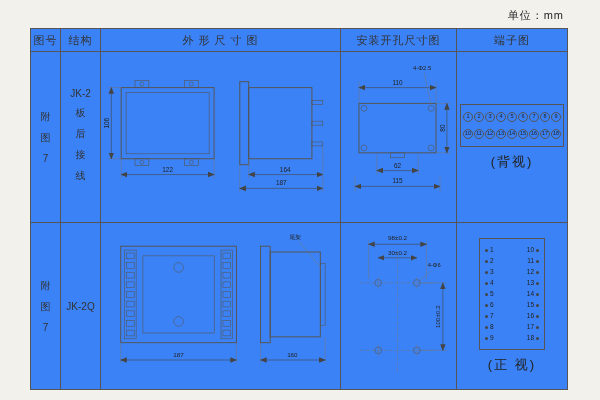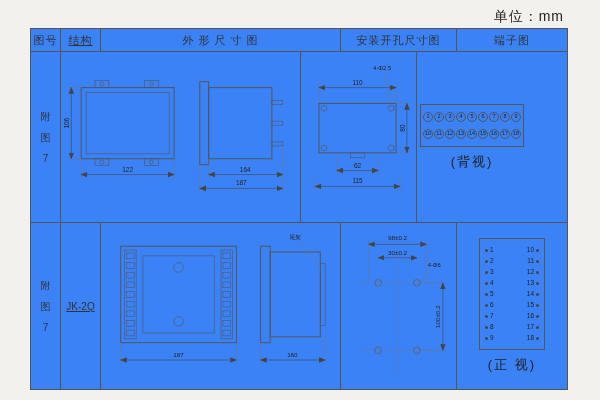--- a/index.html
+++ b/index.html
@@ -1,25 +1,25 @@
 <!DOCTYPE html>
 <html><head>
 <meta charset="utf-8">
 <style>
   html,body{margin:0;padding:0;background:#dddbd6;}
   .page{position:relative;width:600px;height:400px;background:#f3f1ec;
         font-family:"Liberation Sans",sans-serif;color:#333;overflow:hidden;}
-  .unit{position:absolute;top:8px;right:36px;font-size:14px;letter-spacing:1px;color:#222;}
+  .unit{position:absolute;top:8px;right:36px;font-size:11px;letter-spacing:1px;color:#222;}
   .doc-table{position:absolute;left:30px;top:28px;width:536px;border:1.5px solid #555;background:#3b82f6;}
   .tr{display:flex;}
   .tr + .tr{border-top:1px solid #555;}
   .td{border-right:1px solid #555;box-sizing:border-box;display:flex;
       align-items:center;justify-content:center;position:relative;}
   .td:last-child{border-right:none;}
-  .c1{width:30px;} .c2{width:40px;text-decoration:underline;} .c3{width:240px;} .c4{width:116px;} .c5{width:110px;text-align:center;}
+  .c1{width:30px;} .c2{width:40px;} .c3{width:240px;} .c4{width:116px;} .c5{width:110px;text-align:center;}
   .header .td{height:22px;font-size:11px;letter-spacing:1px;white-space:nowrap;}
   .r1{height:170px;} .r2{height:166px;}
   .vtext{width:14px;text-align:center;word-break:break-all;font-size:10px;line-height:2.1;}
   .struct-cell{flex-direction:column;gap:3px;}
   .model{font-size:10px;white-space:nowrap;}
   .term-cell{flex-direction:column;}
   
   .tbox1{border:1px solid #555;padding:7px 2px;display:flex;flex-direction:column;gap:7px;}
   .trow{display:flex;gap:1px;justify-content:center;}
   .circ{box-sizing:border-box;width:10px;height:10px;border:1px solid #555;border-radius:50%;
@@ -64,20 +64,24 @@
       <div class="td c2">结构</div>
       <div class="td c3">外 形 尺 寸 图</div>
       <div class="td c4">安装开孔尺寸图</div>
       <div class="td c5">端子图</div>
     </div>
 
     <div class="tr r1">
       <div class="td c1">
         <div class="vtext">附图7</div>
       </div>
+      <div class="td c2 struct-cell">
+        <div class="model">JK-2</div>
+        <div class="vtext">板后接线</div>
+      </div>
 
       <div class="td c3">
         <svg width="238" height="166" viewBox="0 0 238 168">
           <g>
             <rect class="ol" x="18" y="34" width="94" height="72"></rect>
             <rect class="tl" x="23" y="39" width="84" height="62"></rect>
             <rect class="tl" x="32" y="27" width="14" height="7"></rect>
             <circle class="tl" cx="39" cy="30.5" r="2"></circle>
             <rect class="tl" x="82" y="27" width="14" height="7"></rect>
             <circle class="tl" cx="89" cy="30.5" r="2"></circle>

